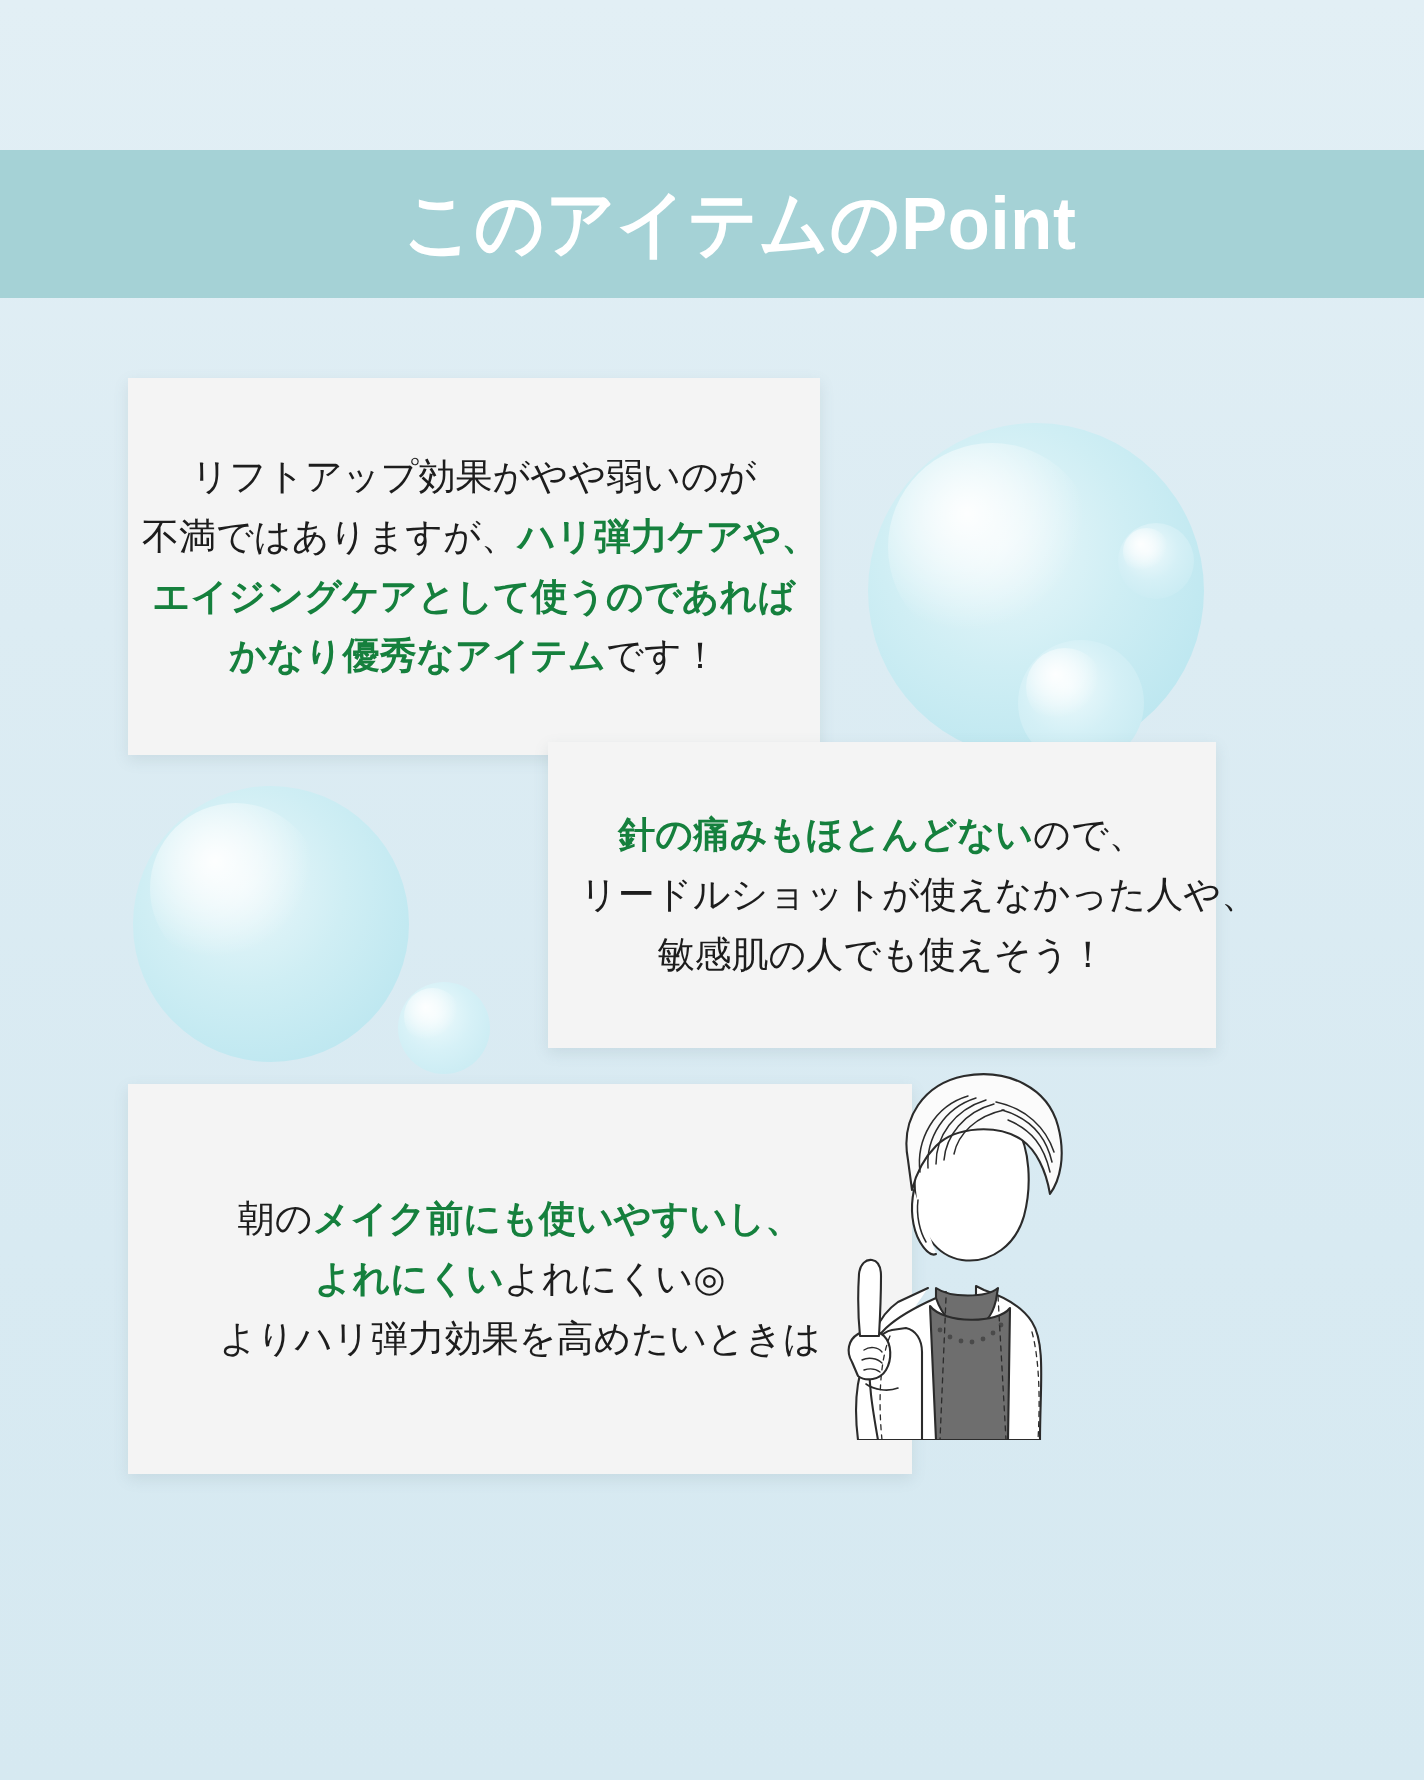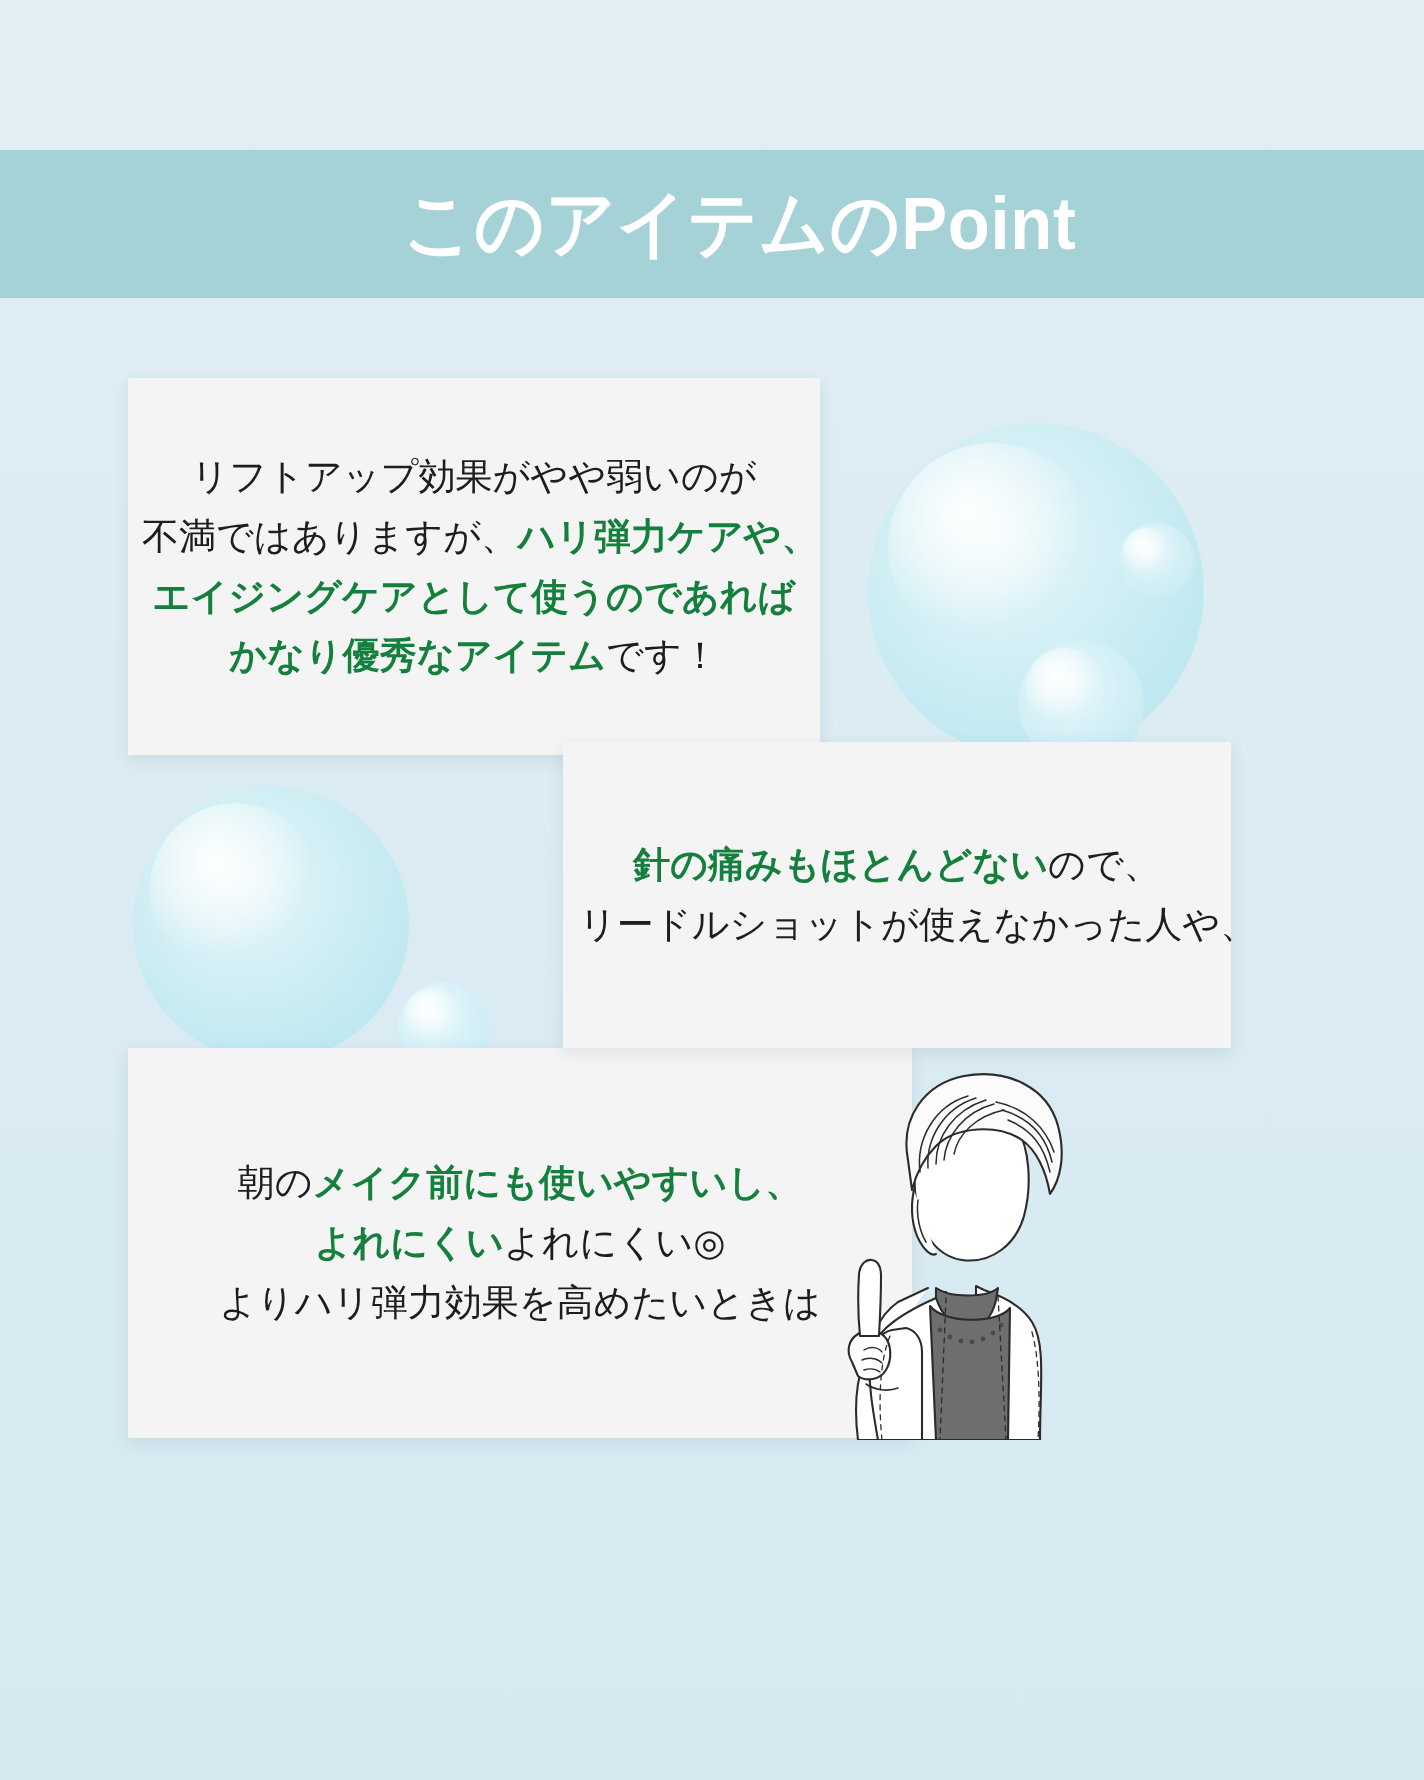--- a/index.html
+++ b/index.html
@@ -116,28 +116,28 @@
     font-weight: 700;
   }
 
   #card-1 {
     left: 80px; top: 378px;
     width: 692px; height: 377px;
     text-align: center;
     padding: 0 14px;
   }
   #card-2 {
-    left: 515px; top: 742px;
+    left: 500px; top: 742px;
     width: 668px; height: 306px;
     text-align: center;
-    padding: 0 16px;
+    padding: 0 32px;
     z-index: 7;
   }
   #card-3 {
-    left: 80px; top: 1048px;
+    left: 80px; top: 1084px;
     width: 784px; height: 390px;
     text-align: center;
     padding: 0 16px;
     z-index: 6;
   }
 
   
   #illustration {
     position: absolute;
     left: 740px;
@@ -167,20 +167,21 @@
 
   <div class="card" id="card-1">
       <div class="line"><span>リフトアップ効果がやや弱いのが</span></div>
       <div class="line"><span>不満ではありますが、</span><span class="hl">ハリ弾力ケアや、</span></div>
       <div class="line"><span class="hl">エイジングケアとして使うのであれば</span></div>
       <div class="line"><span class="hl">かなり優秀なアイテム</span><span>です！</span></div>
     </div>
   <div class="card" id="card-2">
       <div class="line"><span class="hl">針の痛みもほとんどない</span><span>ので、</span></div>
       <div class="line"><span>リードルショットが使えなかった人や、</span></div>
+      <div class="line"><span>敏感肌の人でも使えそう！</span></div>
     </div>
   <div class="card" id="card-3">
       <div class="line"><span>朝の</span><span class="hl">メイク前にも使いやすいし、</span></div>
       <div class="line"><span class="hl">よれにくい</span><span>よれにくい◎</span></div>
       <div class="line"><span>よりハリ弾力効果を高めたいときは</span></div>
     </div>
 
   <div id="illustration">
     <svg width="400" height="400" viewBox="0 0 400 400" xmlns="http://www.w3.org/2000/svg">
       <defs>

